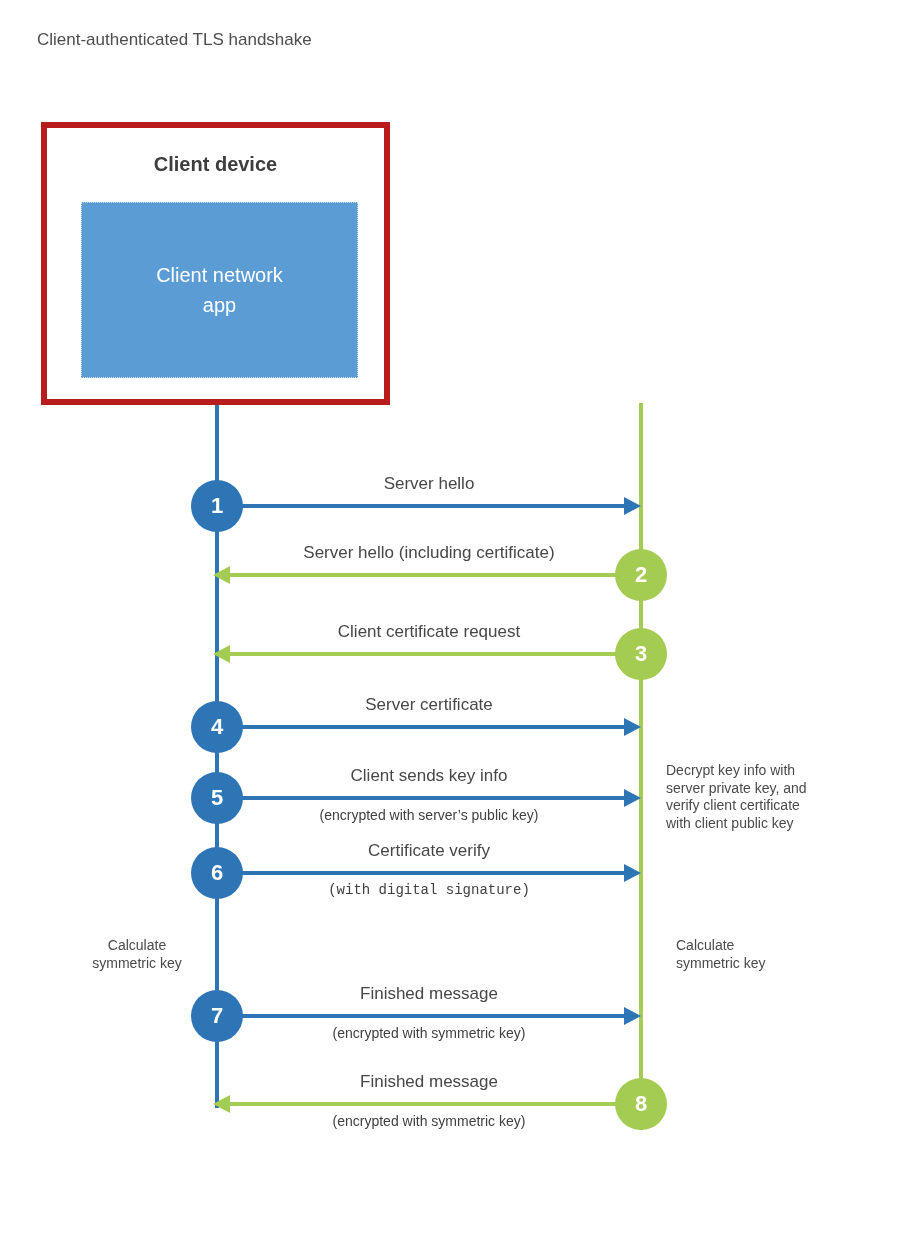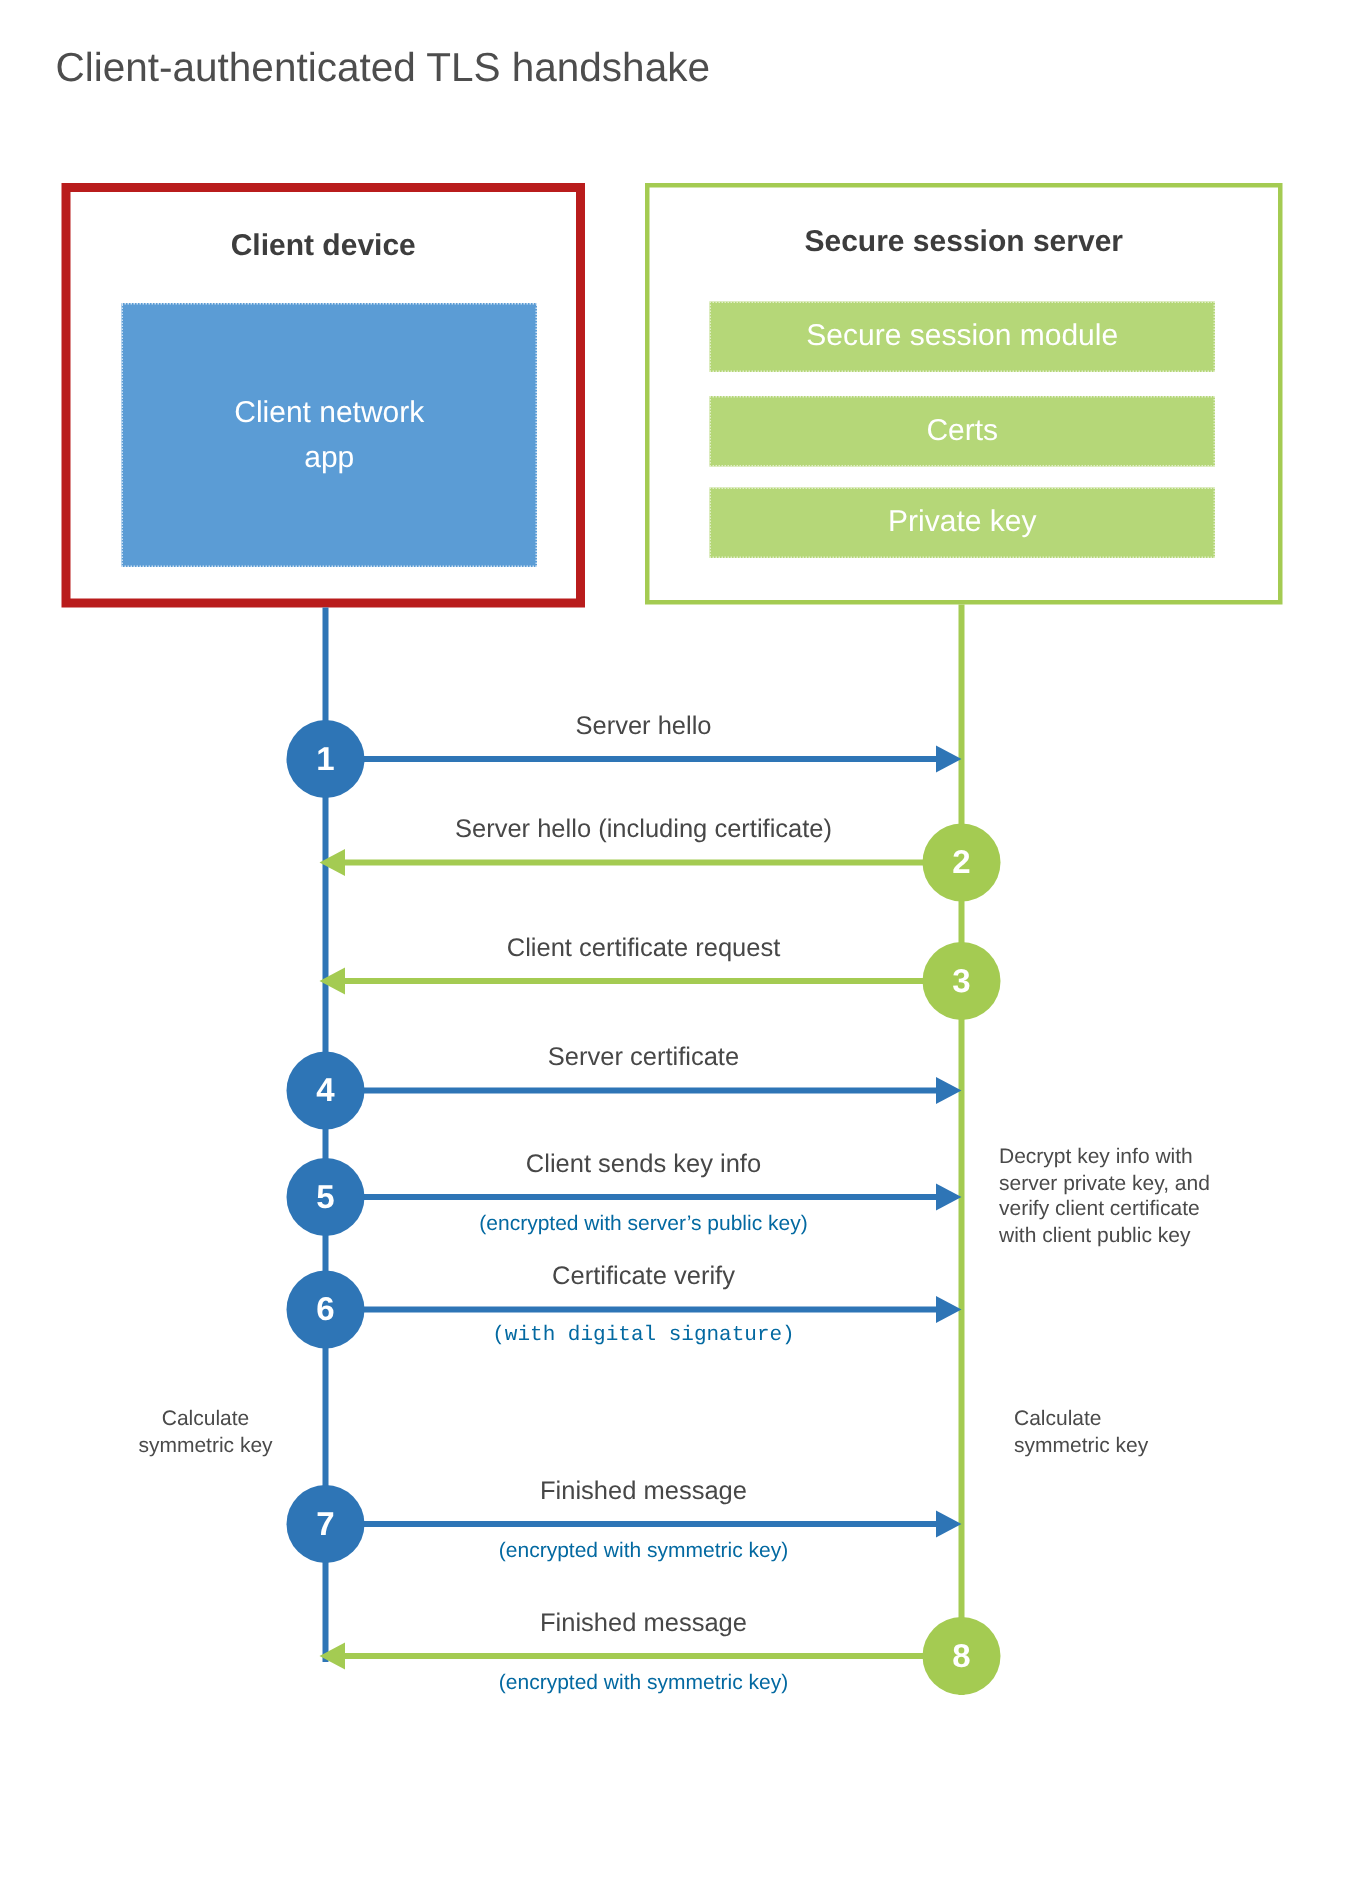--- a/index.html
+++ b/index.html
@@ -1,20 +1,20 @@
 <!DOCTYPE html>
 <html><head>
 <meta charset="utf-8">
 <style>
   * { margin:0; padding:0; box-sizing:border-box; }
   html,body { background:#ffffff; }
   body { font-family:"Liberation Sans", sans-serif; }
   .canvas { position:relative; width:900px; height:1256px; background:#ffffff; overflow:hidden; }
 
-  .title { position:absolute; left:37px; top:30px; font-size:27px; font-weight:400; color:#4d4d4d; }
+  .title { position:absolute; left:37px; top:30px; font-size:17px; font-weight:400; color:#4d4d4d; }
 
   .actor-box { position:absolute; top:122px; background:#ffffff; }
   .client-box { left:41px; width:349px; height:283px; border:6px solid #b91c1c; }
   .server-box { left:430px; width:425px; height:281px; border:3px solid #a4cb52; }
   .actor-title { position:absolute; top:25px; left:0; width:100%; text-align:center;
                  font-size:20px; font-weight:700; color:#3d3d3d; }
 
   .app-box { position:absolute; left:34px; top:74px; width:277px; height:176px;
              background:#5b9cd5; border:1px dotted #cfe2f4;
              display:flex; align-items:center; justify-content:center;
@@ -41,21 +41,21 @@
 
   .step-circle { position:absolute; width:52px; height:52px; border-radius:50%;
                  display:flex; align-items:center; justify-content:center;
                  color:#ffffff; font-size:22px; font-weight:700; z-index:5; }
   .circle-blue { background:#2e75b6; }
   .circle-green { background:#a4cb52; }
 
   .msg-label { position:absolute; left:219px; width:420px; text-align:center;
                font-size:17px; color:#474747; }
   .msg-sub { position:absolute; left:219px; width:420px; text-align:center;
-             font-size:14px; color:#0369a1; }
+             font-size:14px; color:#404040; }
 
   .note { position:absolute; white-space:pre-line; font-size:14px; line-height:17.5px; color:#4a4a4a; }
   .decrypt-note { left:666px; top:762px; width:185px; text-align:left; }
   .calc-left  { left:68px;  top:937px; width:138px; text-align:center; }
   .calc-right { left:676px; top:937px; width:140px; text-align:left; }
 </style>
 </head>
 <body>
 
 <div class="canvas">
@@ -63,32 +63,20 @@
   <h1 class="title">Client-authenticated TLS handshake</h1>
 
   <div class="actor-box client-box">
     <div class="actor-title">Client device</div>
     <div class="app-box">
       <span>Client network
 app</span>
     </div>
   </div>
 
-  <div class="actor-box server-box">
-    <div class="actor-title">Secure session server</div>
-    <div class="module-bar bar-0">
-      <span>Secure session module</span>
-    </div>
-    <div class="module-bar bar-1">
-      <span>Certs</span>
-    </div>
-    <div class="module-bar bar-2">
-      <span>Private key</span>
-    </div>
-  </div>
 
   <div class="lifeline client-lifeline"></div>
   <div class="lifeline server-lifeline"></div>
 
   <div id="steps">
       <div class="arrow-line line-blue" style="top: 504px; left: 217px; width: 410px;"></div>
       <div class="arrow-head head-right" style="top: 497px; left: 624px;"></div>
       <div class="msg-label" style="top: 474px;">Server hello</div>
       <div class="step-circle circle-blue" style="left: 191px; top: 480px;">1</div>
       <div class="arrow-line line-green" style="top: 573px; left: 229px; width: 412px;"></div>

